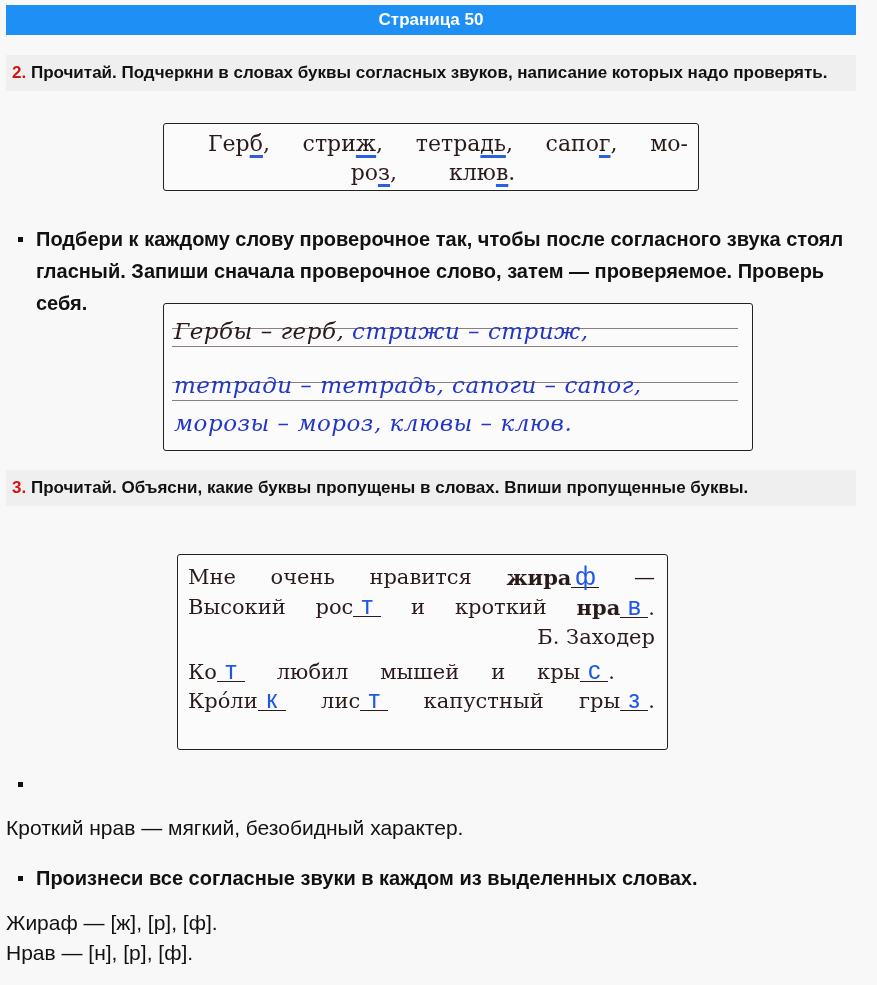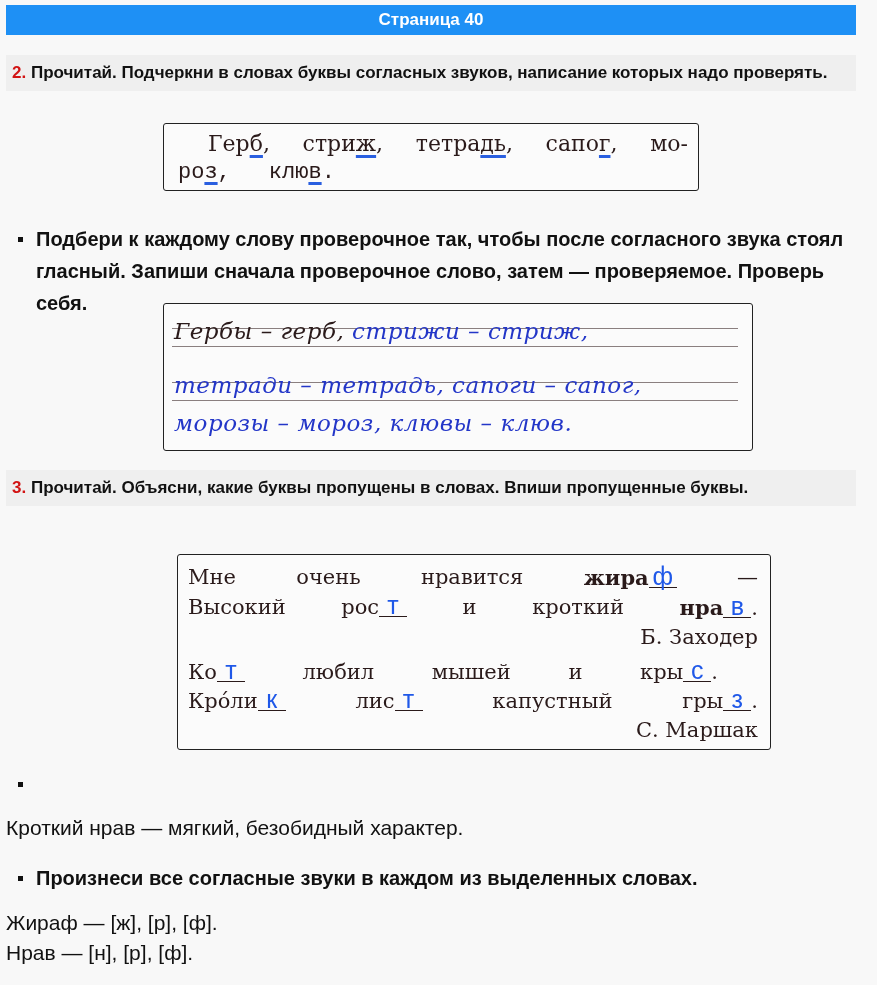--- a/index.html
+++ b/index.html
@@ -33,44 +33,44 @@
     }
     .box {
       position: absolute; background: #fbfbfb;
       border: 1.5px solid #222; border-radius: 3px;
       box-sizing: border-box;
     }
     .serif { font-family: "DejaVu Serif", "Liberation Serif", serif; color: #2a1a1a; }
     .box1 { left: 163px; top: 123px; width: 536px; height: 68px; font-size: 22px; line-height: 29px; padding: 5px 10px 0 14px; }
     .box1 .line { display: flex; justify-content: space-between; }
     .box1 .line.indent { padding-left: 30px; }
-    .box1 .line.second { justify-content: flex-start; gap: 38px; font-family: Liberation Mono, monospace; }
+    .box1 .line.second { justify-content: center; gap: 52px; }
     .u { text-decoration: underline; text-decoration-color: #2a5fe0; text-decoration-thickness: 3px; text-underline-offset: 4px; }
     .box2 { left: 163px; top: 303px; width: 590px; height: 148px; overflow: hidden; }
     .rule { position: absolute; left: 8px; right: 14px; height: 1px; background: #8a7f7f; }
     .script {
       position: absolute; left: 10px; font-family: "DejaVu Serif", serif; font-style: italic;
       font-size: 23px; color: #2336c8; white-space: nowrap; letter-spacing: 0.5px;
     }
     .script .dark { color: #2a1a1a; }
-    .box3 { left: 177px; top: 554px; width: 594px; height: 196px; font-size: 21px; line-height: 29px; padding: 8px 12px 0 10px; }
+    .box3 { left: 177px; top: 554px; width: 491px; height: 196px; font-size: 21px; line-height: 29px; padding: 8px 12px 0 10px; }
     .box3 .row { display: flex; justify-content: space-between; white-space: nowrap; }
     .box3 .right { text-align: right; }
     .blank {
       display: inline-block; min-width: 28px; text-align: center;
       border-bottom: 1.5px solid #2a1a1a; line-height: 22px;
       font-family: "Liberation Sans", sans-serif; color: #1f58e8; font-size: 25px;
     }
     .answer { position: absolute; left: 6px; font-size: 21px; line-height: 30px; color: #111; }
   </style>
 </head>
 <body>
 
 <div class="page-header">
-  <span>Страница 40</span>
+  <span>Страница 50</span>
 </div>
 
 <div class="task-head" style="top:55px;">
   <span class="num">2.</span>
   <span>Прочитай. Подчеркни в словах буквы согласных звуков, написание которых надо проверять.</span>
 </div>
 
 <div class="box box1 serif">
   <div class="line indent">
     <span><span>Гер</span><span class="u">б</span><span>,</span></span>
@@ -130,21 +130,20 @@
       <span>мышей</span>
       <span>и</span>
     <span><span>кры</span><span class="blank">с</span><span>.</span></span>
   </div>
   <div class="row">
     <span><span>Кро́ли</span><span class="blank">к</span></span>
     <span><span>лис</span><span class="blank">т</span></span>
     <span>капустный</span>
     <span><span>гры</span><span class="blank">з</span><span>.</span></span>
   </div>
-  <div class="right">С. Маршак</div>
 </div>
 
 <div class="bullet" style="top:768px;">
   <span class="sq"></span>
 </div>
 <div class="answer" style="top:813px;">Кроткий нрав — мягкий, безобидный характер.</div>
 
 <div class="bullet" style="top:862px;">
   <span class="sq"></span>
   <span>Произнеси все согласные звуки в каждом из выделенных словах.</span>

